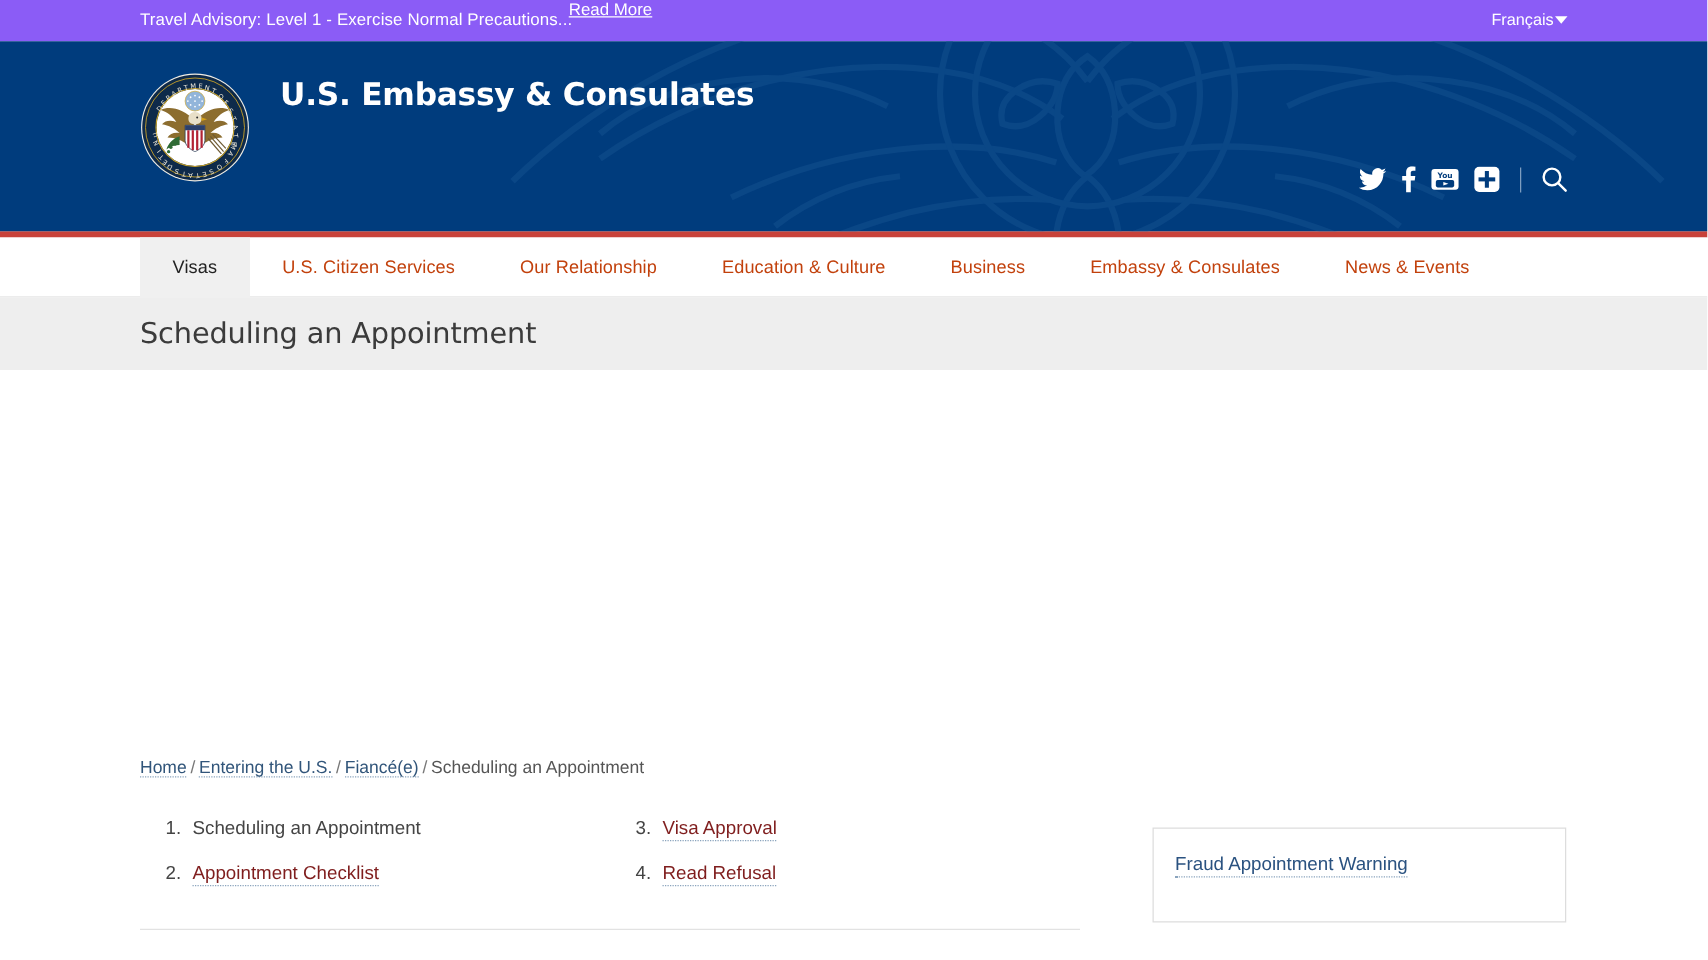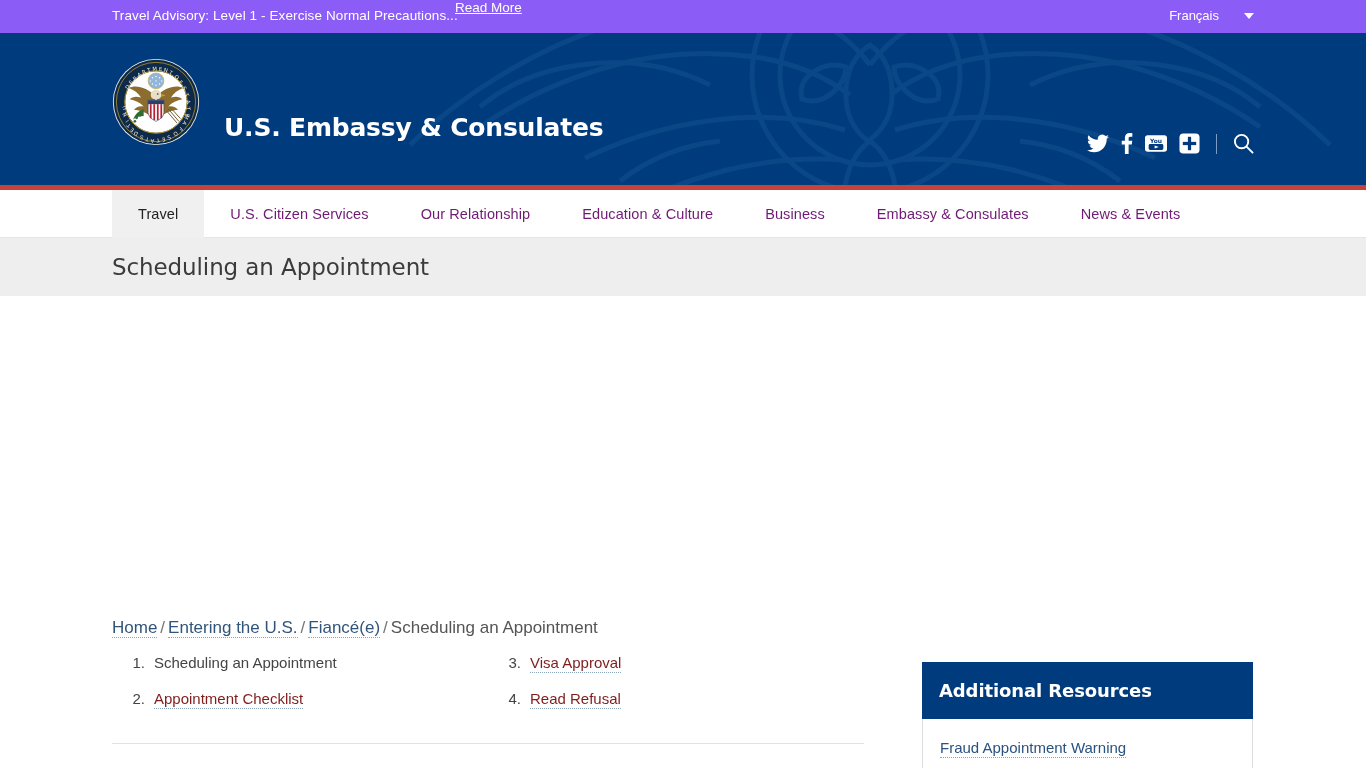--- a/index.html
+++ b/index.html
@@ -37,21 +37,21 @@
     color: #ffffff;
     text-decoration: underline;
     cursor: pointer;
   }
   .lang-select {
     position: absolute;
     right: 112px;
     top: 8px;
     display: flex;
     align-items: center;
-    gap: 25px;
+    gap: 1px;
     cursor: pointer;
   }
   .lang-label { font-size: 13px; color: #ffffff; }
   .caret-down {
     width: 0; height: 0;
     border-left: 5.5px solid transparent;
     border-right: 5.5px solid transparent;
     border-top: 6px solid #ffffff;
     display: block;
   }
@@ -71,21 +71,21 @@
     width: 1080px;
     height: 330px;
     opacity: 1;
     pointer-events: none;
   }
   .brand {
     position: absolute;
     left: 112px;
     top: 25px;
     display: flex;
-    align-items: flex-end;
+    align-items: flex-start;
     gap: 24px;
     z-index: 2;
   }
   .seal { width: 88px; height: 88px; display:block; }
   .brand-text {
     color: #ffffff;
     font-family: "DejaVu Sans", sans-serif;
     font-size: 25px;
     font-weight: bold;
     line-height: 1.43;
@@ -133,21 +133,21 @@
     top: 0;
     height: 48px;
     display: flex;
     align-items: stretch;
   }
   .nav-item {
     display: flex;
     align-items: center;
     padding: 0 26px;
     font-size: 14.5px;
-    color: #701a75;
+    color: #c2410c;
     cursor: pointer;
     white-space: nowrap;
     letter-spacing: 0.1px;
   }
   .nav-item.active { background: #f0f0f0; color: #222222; }
 
   
   .title-band {
     width: 1366px;
     height: 58px;
@@ -161,22 +161,22 @@
     font-size: 23px;
     font-weight: normal;
     color: #3b3b3b;
     letter-spacing: -0.1px;
   }
 
   
   .breadcrumb {
     position: absolute;
     left: 112px;
-    top: 322px;
-    font-size: 17px;
+    top: 309px;
+    font-size: 14px;
     color: #555555;
   }
   .bc-link {
     color: #31557a;
     text-decoration: none;
     border-bottom: 1px dotted #8aa4bd;
     cursor: pointer;
   }
   .bc-sep { color: #777777; margin: 0 3px; }
   .bc-current { color: #555555; }
@@ -440,21 +440,21 @@
           <line x1="14.2" y1="14.2" x2="20.5" y2="20.5" stroke-linecap="round"></line>
         </svg>
     </span>
   </div>
 </div>
 
 <div class="red-stripe"></div>
 
 <nav class="main-nav">
   <div class="nav-inner">
-    <div class="nav-item active">Travel</div>
+    <div class="nav-item active">Visas</div>
     <div class="nav-item">U.S. Citizen Services</div>
     <div class="nav-item">Our Relationship</div>
     <div class="nav-item">Education &amp; Culture</div>
     <div class="nav-item">Business</div>
     <div class="nav-item">Embassy &amp; Consulates</div>
     <div class="nav-item">News &amp; Events</div>
   </div>
 </nav>
 
 <div class="title-band">
@@ -486,21 +486,18 @@
         <span class="step-num">4.</span>
         <a class="step-link">Read Refusal</a>
       </li>
     </ol>
 
     <div class="divider"></div>
 
   </div>
 
   <aside class="sidebar">
-    <div class="sidebar-header">
-      <span class="sidebar-title">Additional Resources</span>
-    </div>
     <div class="sidebar-body">
       <span class="sb-row"><a class="sb-link">Fraud Appointment Warning</a></span>
 
     </div>
   </aside>
 </div>
 
 </body></html>

